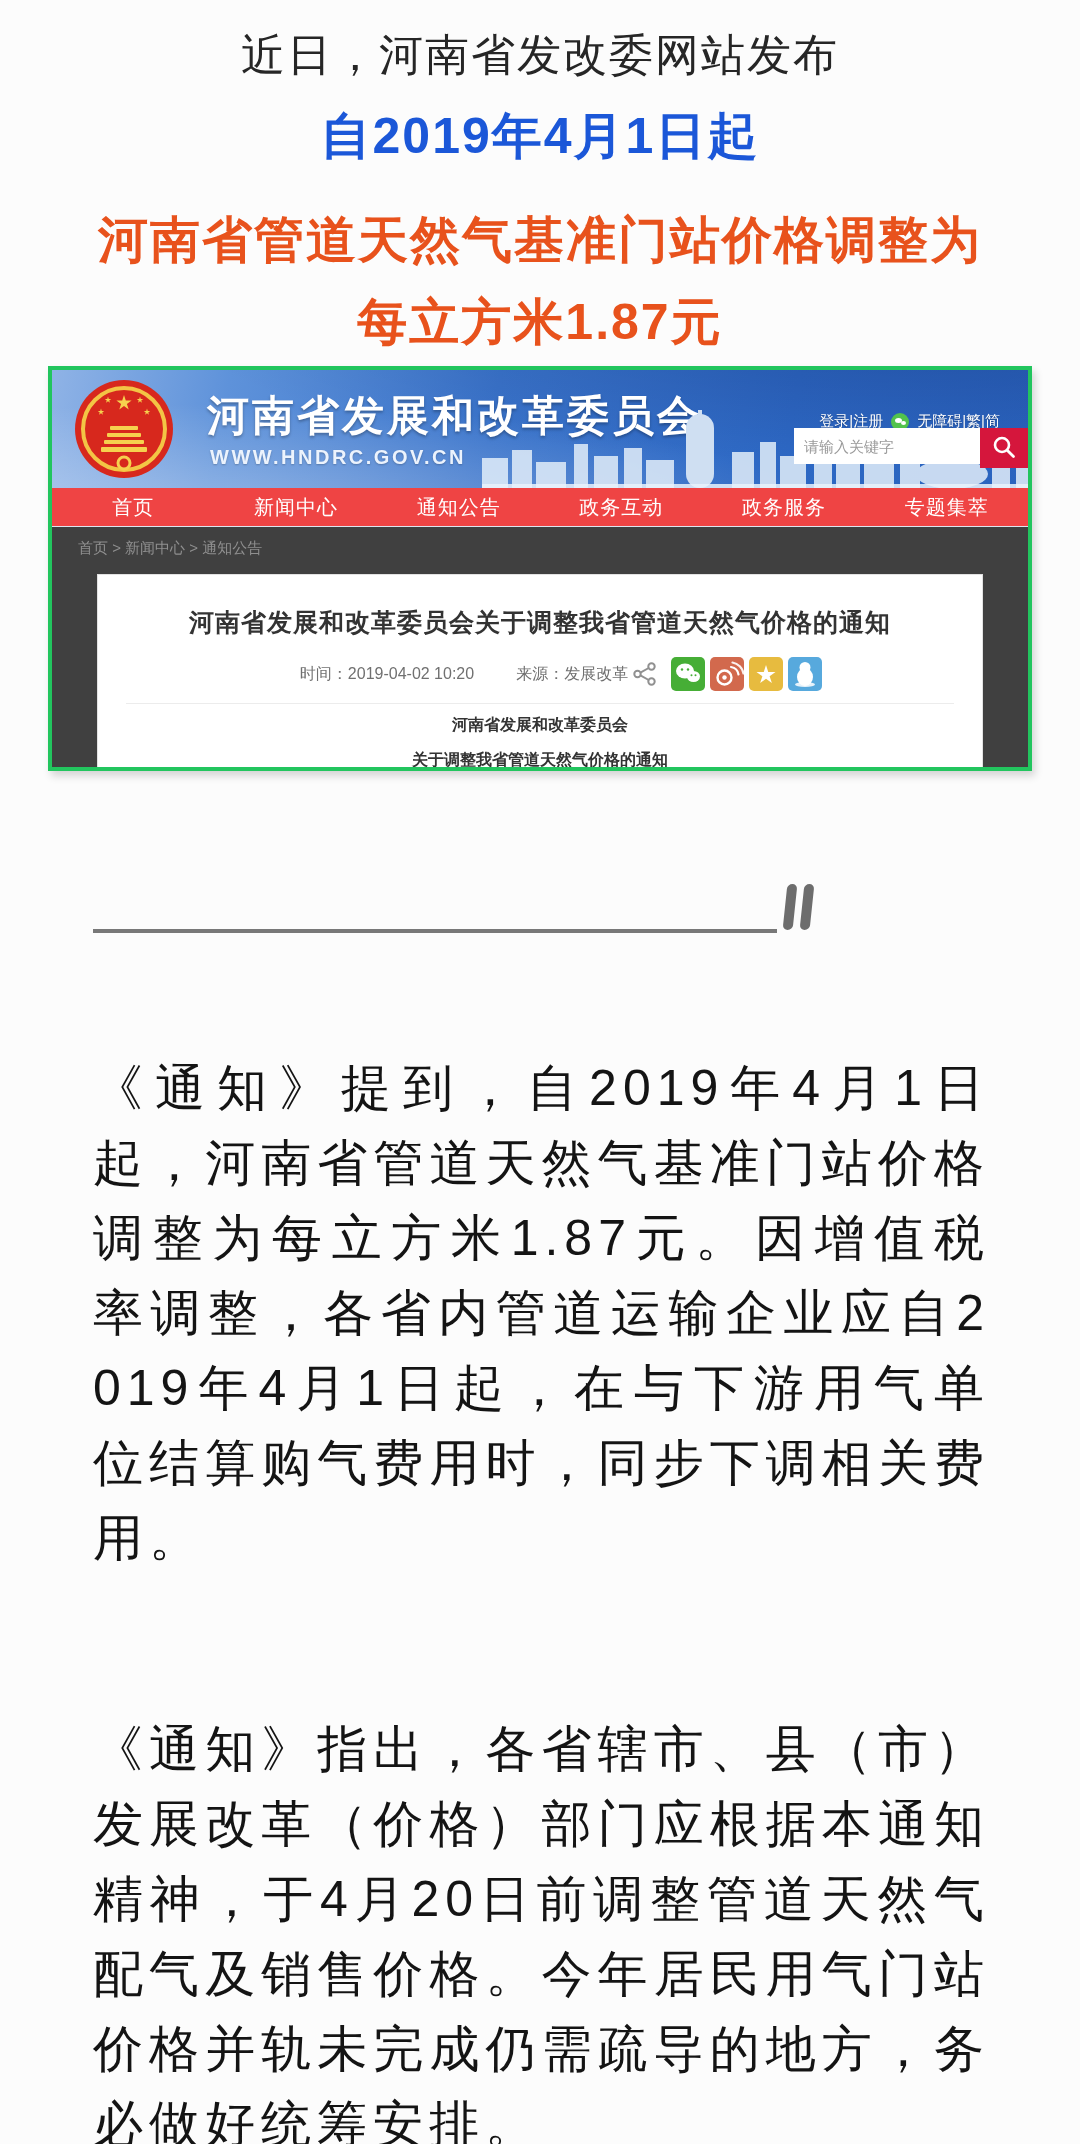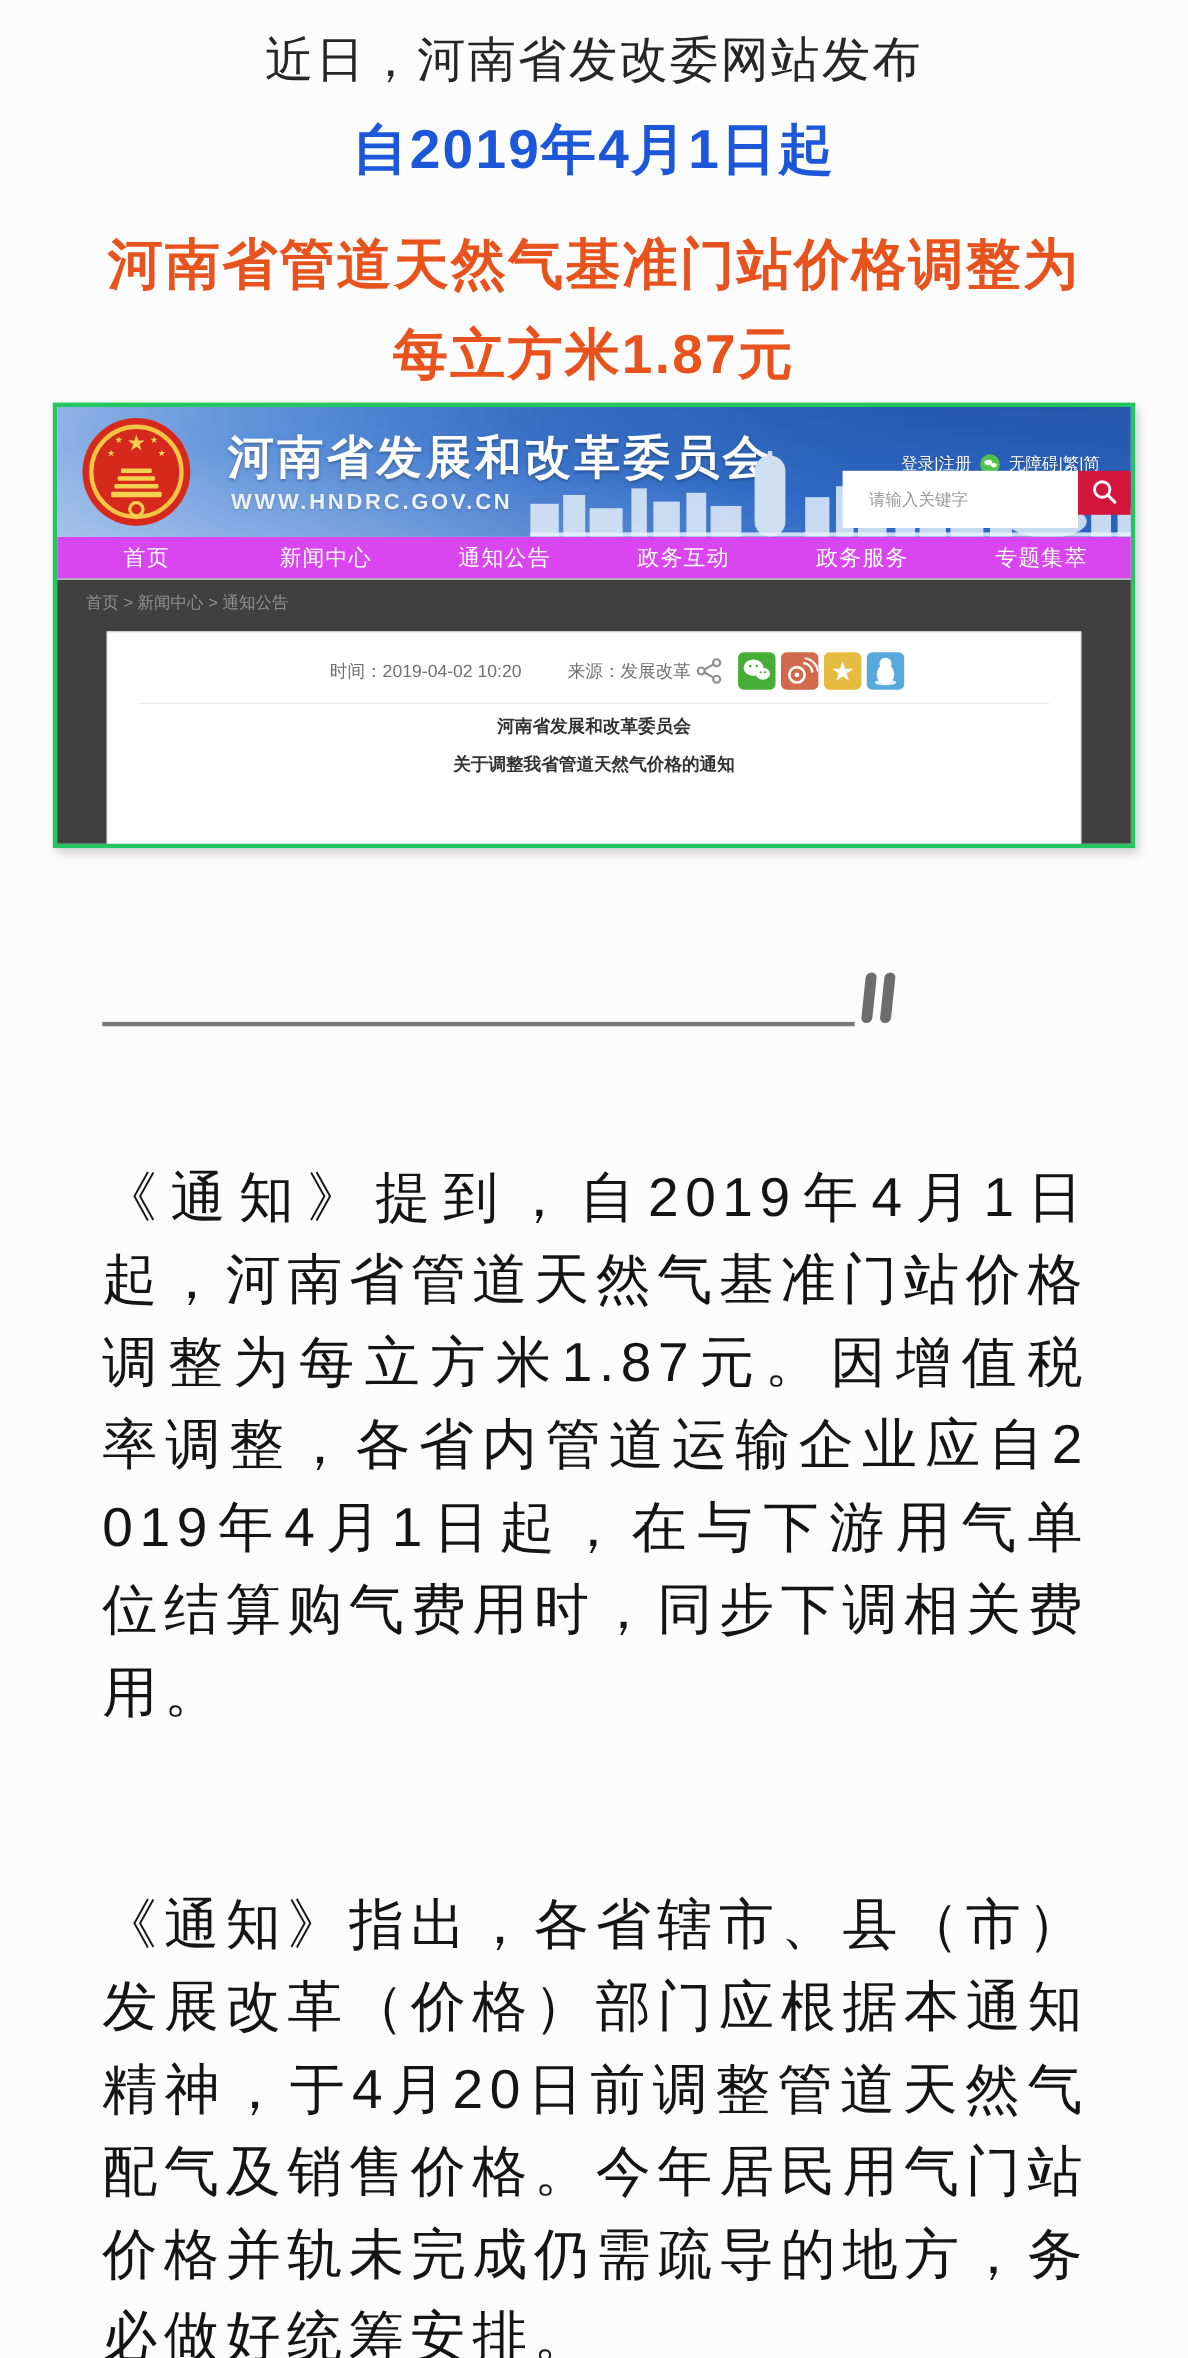--- a/index.html
+++ b/index.html
@@ -34,26 +34,26 @@
   .site-url{position:absolute;left:158px;top:76px;font-size:20px;color:#ecf3fd;
     letter-spacing:2.5px;font-weight:600;text-shadow:0 1px 2px rgba(0,0,0,.22);}
   .skyline{position:absolute;bottom:0;left:430px;width:560px;height:78px;}
   .top-links{position:absolute;top:42px;right:28px;display:flex;align-items:center;gap:8px;
     color:#fff;font-size:15px;text-shadow:0 1px 1px rgba(0,0,0,.3);}
   .wx-dot{display:inline-block;width:18px;height:18px;border-radius:50%;background:#52c24c;
     position:relative;}
   .wx-dot::after{content:"";position:absolute;left:4px;top:5px;width:7px;height:5px;border-radius:50%;background:#fff;}
   .wx-dot::before{content:"";position:absolute;left:10px;top:8px;width:5px;height:4px;border-radius:50%;background:#fff;}
   .search-row{position:absolute;top:58px;right:0;height:40px;display:flex;}
-  .search-input{width:166px;height:52px;border:none;outline:none;padding:0 24px;font-size:15px;
+  .search-input{width:166px;height:36px;border:none;outline:none;padding:0 10px;font-size:15px;
     color:#333;background:#fff;font-family:inherit;}
   .search-input::placeholder{color:#9a9a9a;}
   .search-btn{width:48px;height:40px;background:#d5163c;border:none;display:flex;
     align-items:center;justify-content:center;cursor:pointer;}
-  .nav{height:38px;background:#d946ef;display:flex;}
+  .nav{height:38px;background:#ef4444;display:flex;}
   .nav-item{flex:1;display:flex;align-items:center;justify-content:center;color:#fff;
     font-size:20px;letter-spacing:1px;cursor:pointer;}
   .content{height:240px;background:#404040;overflow:hidden;border-top:1px solid #dfe6ef;}
   .breadcrumb{margin:12px 0 0 26px;font-size:15px;color:#8f8f8f;height:20px;}
   .card{margin:15px auto 0;width:884px;height:200px;border:1px solid #e2e2e2;background:#fff;}
   .card-title{margin-top:30px;text-align:center;font-size:25px;font-weight:700;color:#333;letter-spacing:1px;line-height:34px;}
   .meta-row{margin:18px 46px 0 88px;display:flex;justify-content:center;align-items:center;height:34px;}
   .meta-left{display:flex;gap:42px;font-size:16px;color:#707070;}
   .icons{display:flex;gap:5px;align-items:center;}
   .badge{width:34px;height:34px;border-radius:5px;display:flex;align-items:center;justify-content:center;}
@@ -158,20 +158,21 @@
     <div class="nav-item">新闻中心</div>
     <div class="nav-item">通知公告</div>
     <div class="nav-item">政务互动</div>
     <div class="nav-item">政务服务</div>
     <div class="nav-item">专题集萃</div>
   </div>
 
   <div class="content">
     <div class="breadcrumb">首页 &gt; 新闻中心 &gt; 通知公告</div>
     <div class="card">
+      <div class="card-title">河南省发展和改革委员会关于调整我省管道天然气价格的通知</div>
       <div class="meta-row">
         <div class="meta-left">
           <span>时间：2019-04-02 10:20</span>
           <span>来源：发展改革</span>
         </div>
         <div class="icons">
           <span class="badge b-share">
             <svg viewBox="0 0 30 30" width="30" height="30">
               <g fill="none" stroke="#909090" stroke-width="2">
                 <circle cx="7.5" cy="15" r="3.2"></circle>

